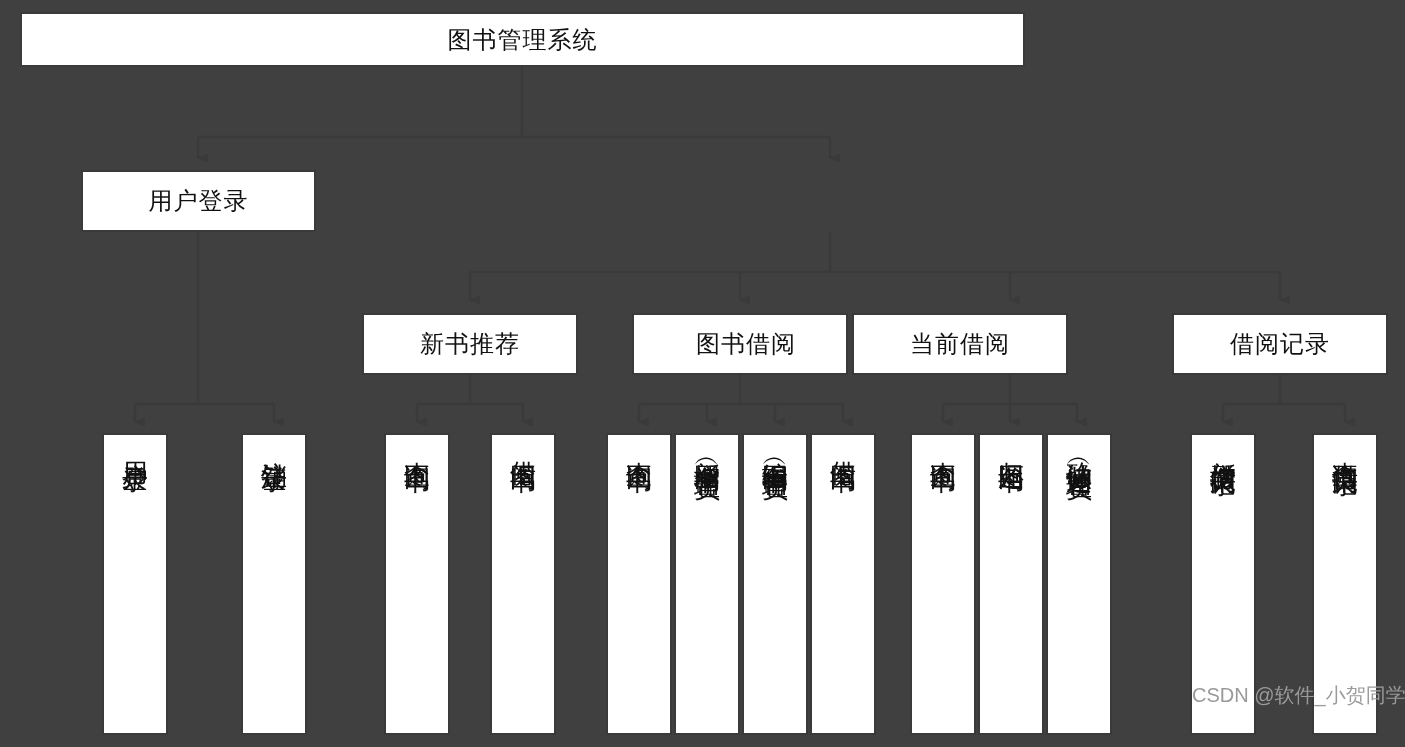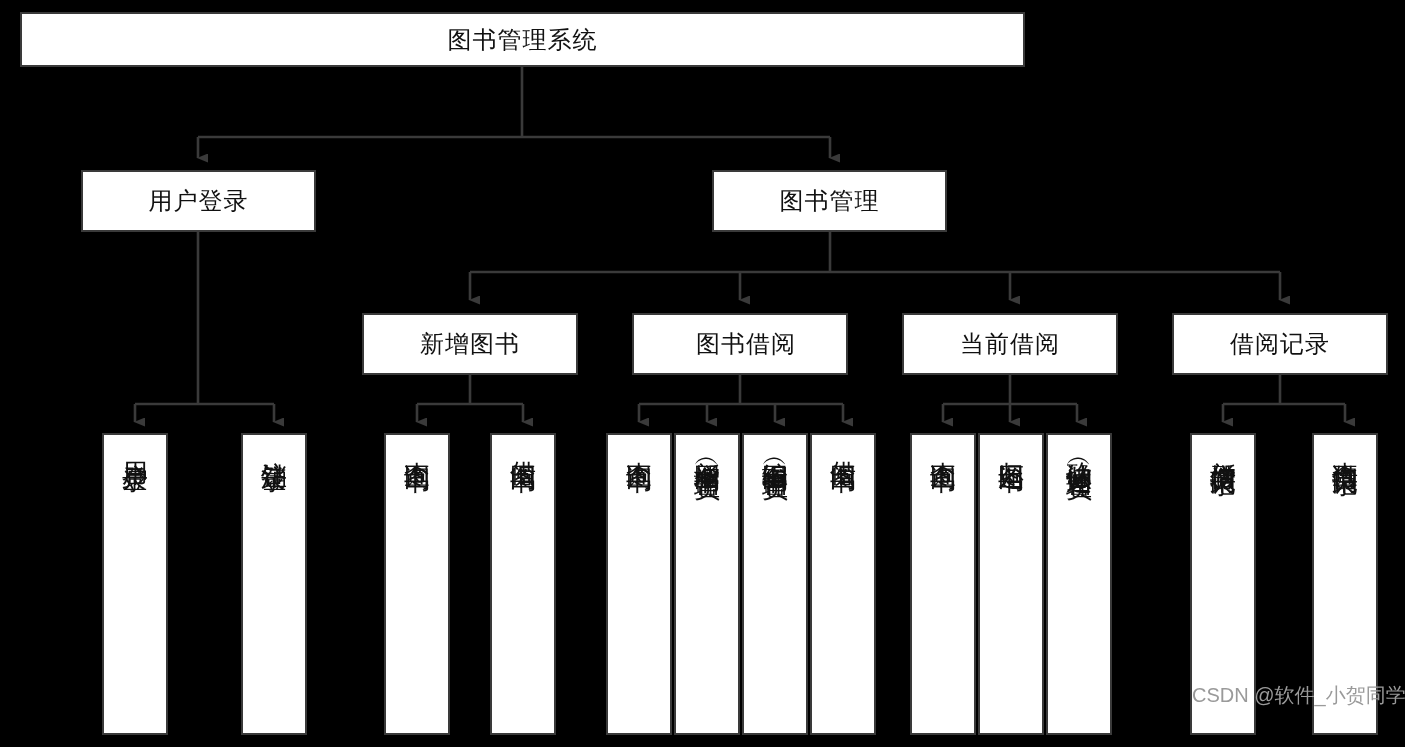--- a/index.html
+++ b/index.html
@@ -7,21 +7,21 @@
     padding: 0;
     background: #ffffff;
   }
   body {
     font-family: "Liberation Sans", "DejaVu Sans", sans-serif;
   }
   #stage {
     position: relative;
     width: 1405px;
     height: 747px;
-    background: #000000;
+    background: #404040;
     overflow: hidden;
   }
   #edges {
     position: absolute;
     left: 0;
     top: 0;
     width: 1405px;
     height: 747px;
     pointer-events: none;
   }
@@ -118,31 +118,28 @@
     </g>
   </svg>
 
   <div class="node h" style="left:20px;top:12px;width:1005px;height:55px;">
     <span>图书管理系统</span>
   </div>
 
   <div class="node h" style="left:81px;top:170px;width:235px;height:62px;">
     <span>用户登录</span>
   </div>
-  <div class="node h" style="left:712px;top:170px;width:235px;height:62px;">
-    <span>图书管理</span>
-  </div>
 
   <div class="node h" style="left:362px;top:313px;width:216px;height:62px;">
-    <span>新增图书</span>
+    <span>新书推荐</span>
   </div>
   <div class="node h" style="left:632px;top:313px;width:216px;height:62px;padding-left:12px;">
     <span>图书借阅</span>
   </div>
-  <div class="node h" style="left:902px;top:313px;width:216px;height:62px;justify-content:center;">
+  <div class="node h" style="left:852px;top:313px;width:216px;height:62px;justify-content:center;">
     <span>当前借阅</span>
   </div>
   <div class="node h" style="left:1172px;top:313px;width:216px;height:62px;text-align:right;">
     <span>借阅记录</span>
   </div>
 
   <div class="node v" style="left:102px;top:433px;width:66px;height:302px;">
     <span class="vtext">用户登录</span>
   </div>
   <div class="node v" style="left:241px;top:433px;width:66px;height:302px;">

